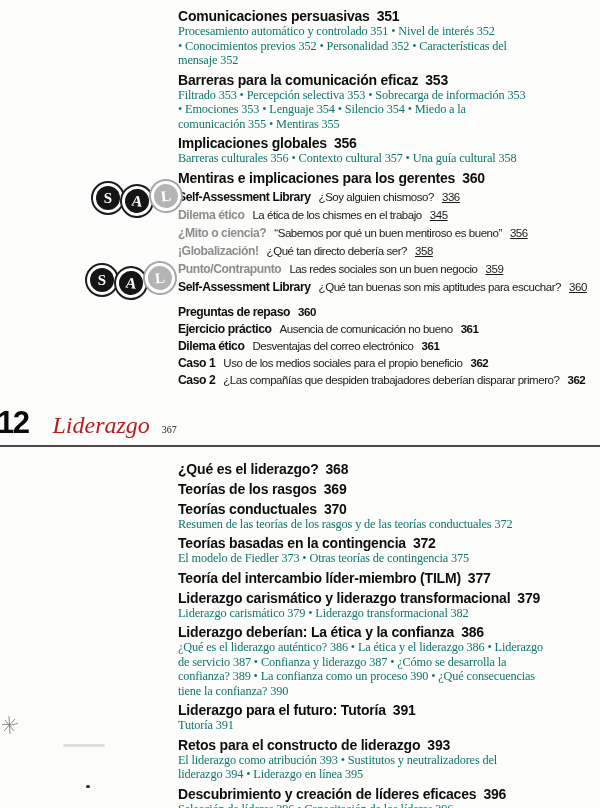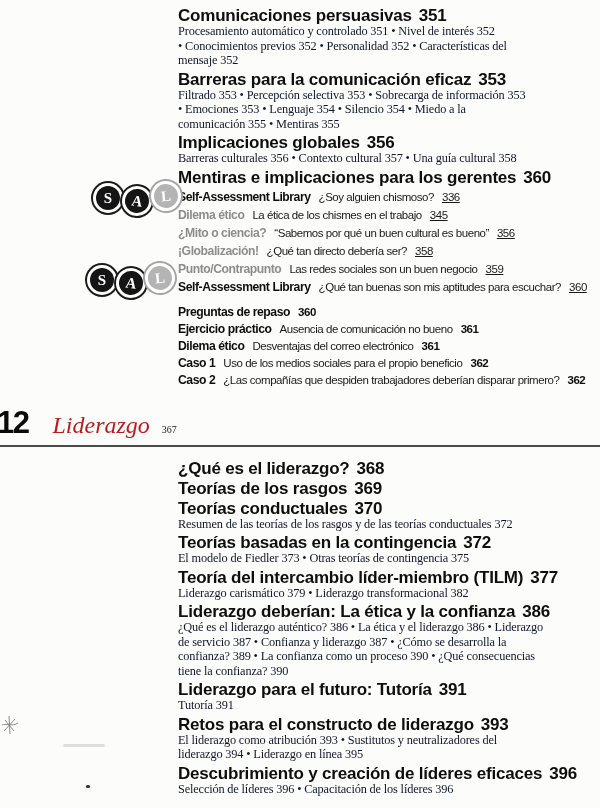--- a/index.html
+++ b/index.html
@@ -6,29 +6,29 @@
   .page {
     position:relative; width:600px; height:808px; margin:0 auto;
     background:#fcfcfa; overflow:hidden;
     font-family:"Liberation Serif", serif; color:#161616;
   }
   .col { padding:8px 0 0 178px; }
   .col2 { padding:14px 0 0 178px; }
 
   .toc-heading {
     font-family:"Liberation Sans", sans-serif; font-weight:bold;
-    font-size:17px; line-height:16px; letter-spacing:-0.2px;
+    font-size:14px; line-height:16px; letter-spacing:-0.2px;
     color:#0e0e0e; margin-top:4px; white-space:nowrap;
   }
   .col .toc-heading:first-child, .col2 .toc-heading:first-child { margin-top:0; }
   .toc-heading .pg { margin-left:7px; }
 
   .toc-body {
     font-size:12.3px; line-height:14.5px; letter-spacing:-0.15px;
-    white-space:pre-line; color:#0f172a; max-width:420px;
+    white-space:pre-line; color:#0f766e; max-width:420px;
   }
 
   .features { margin-top:2px; }
   .feature {
     font-family:"Liberation Sans", sans-serif; font-size:11.5px;
     line-height:18px; letter-spacing:-0.45px; white-space:nowrap; color:#1a1a1a;
   }
   .feature .lbl { font-weight:bold; font-size:12.2px; color:#0e0e0e; }
   .feature .lbl.gray { color:#8d8d8d; }
   .feature .txt { margin-left:8px; }
@@ -97,21 +97,21 @@
         <div class="toc-body">Filtrado 353 • Percepción selectiva 353 • Sobrecarga de información 353
 • Emociones 353 • Lenguaje 354 • Silencio 354 • Miedo a la
 comunicación 355 • Mentiras 355</div>
         <div class="toc-heading"><span>Implicaciones globales</span><span class="pg">356</span></div>
         <div class="toc-body">Barreras culturales 356 • Contexto cultural 357 • Una guía cultural 358</div>
         <div class="toc-heading"><span>Mentiras e implicaciones para los gerentes</span><span class="pg">360</span></div>
       </div>
     <div id="ch11-features" class="features">
         <div class="feature"><span class="lbl">Self-Assessment Library</span><span class="txt">¿Soy alguien chismoso?</span><span class="pg">336</span></div>
         <div class="feature"><span class="lbl gray">Dilema ético</span><span class="txt">La ética de los chismes en el trabajo</span><span class="pg">345</span></div>
-        <div class="feature"><span class="lbl gray">¿Mito o ciencia?</span><span class="txt">“Sabemos por qué un buen cultural es bueno”</span><span class="pg">356</span></div>
+        <div class="feature"><span class="lbl gray">¿Mito o ciencia?</span><span class="txt">“Sabemos por qué un buen mentiroso es bueno”</span><span class="pg">356</span></div>
         <div class="feature"><span class="lbl gray">¡Globalización!</span><span class="txt">¿Qué tan directo debería ser?</span><span class="pg">358</span></div>
         <div class="feature"><span class="lbl gray">Punto/Contrapunto</span><span class="txt">Las redes sociales son un buen negocio</span><span class="pg">359</span></div>
         <div class="feature"><span class="lbl">Self-Assessment Library</span><span class="txt">¿Qué tan buenas son mis aptitudes para escuchar?</span><span class="pg">360</span></div>
       </div>
     <div id="ch11-exercises" class="exercises">
         <div class="exercise"><span class="lbl">Preguntas de repaso</span><span class="pg">360</span></div>
         <div class="exercise"><span class="lbl">Ejercicio práctico</span><span class="txt">Ausencia de comunicación no bueno</span><span class="pg">361</span></div>
         <div class="exercise"><span class="lbl">Dilema ético</span><span class="txt">Desventajas del correo electrónico</span><span class="pg">361</span></div>
         <div class="exercise"><span class="lbl">Caso 1</span><span class="txt">Uso de los medios sociales para el propio beneficio</span><span class="pg">362</span></div>
         <div class="exercise"><span class="lbl">Caso 2</span><span class="txt">¿Las compañías que despiden trabajadores deberían disparar primero?</span><span class="pg">362</span></div>
@@ -127,20 +127,21 @@
 
   <div class="col2">
     <div id="ch12-sections">
         <div class="toc-heading"><span>¿Qué es el liderazgo?</span><span class="pg">368</span></div>
         <div class="toc-heading"><span>Teorías de los rasgos</span><span class="pg">369</span></div>
         <div class="toc-heading"><span>Teorías conductuales</span><span class="pg">370</span></div>
         <div class="toc-body">Resumen de las teorías de los rasgos y de las teorías conductuales 372</div>
         <div class="toc-heading"><span>Teorías basadas en la contingencia</span><span class="pg">372</span></div>
         <div class="toc-body">El modelo de Fiedler 373 • Otras teorías de contingencia 375</div>
         <div class="toc-heading"><span>Teoría del intercambio líder-miembro (TILM)</span><span class="pg">377</span></div>
+        <div class="toc-heading"><span>Liderazgo carismático y liderazgo transformacional</span><span class="pg">379</span></div>
         <div class="toc-body">Liderazgo carismático 379 • Liderazgo transformacional 382</div>
         <div class="toc-heading"><span>Liderazgo deberían: La ética y la confianza</span><span class="pg">386</span></div>
         <div class="toc-body">¿Qué es el liderazgo auténtico? 386 • La ética y el liderazgo 386 • Liderazgo
 de servicio 387 • Confianza y liderazgo 387 • ¿Cómo se desarrolla la
 confianza? 389 • La confianza como un proceso 390 • ¿Qué consecuencias
 tiene la confianza? 390</div>
         <div class="toc-heading"><span>Liderazgo para el futuro: Tutoría</span><span class="pg">391</span></div>
         <div class="toc-body">Tutoría 391</div>
         <div class="toc-heading"><span>Retos para el constructo de liderazgo</span><span class="pg">393</span></div>
         <div class="toc-body">El liderazgo como atribución 393 • Sustitutos y neutralizadores del

